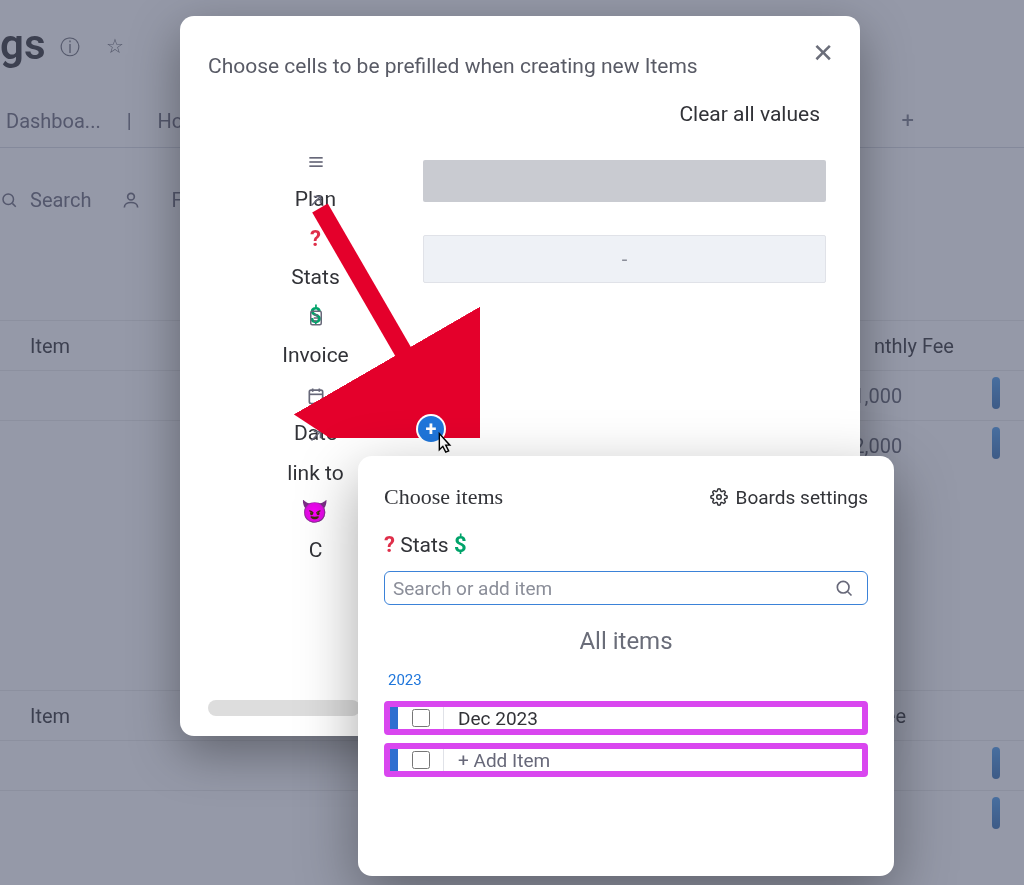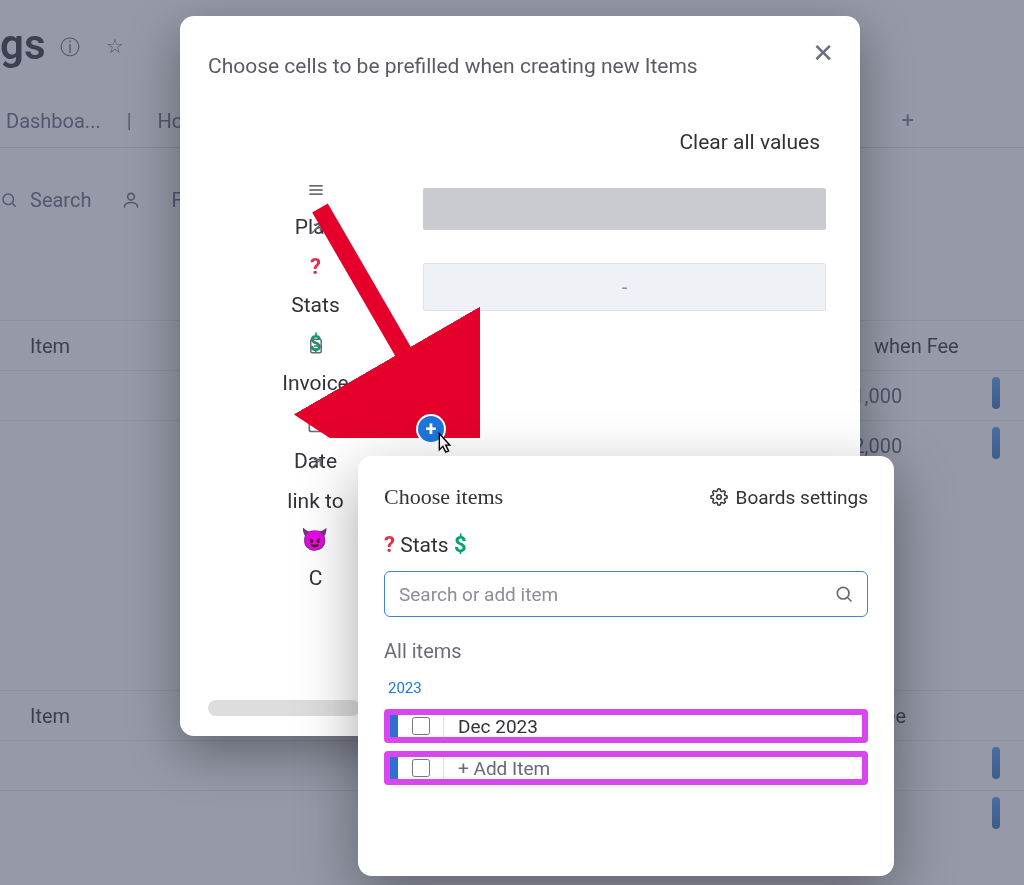--- a/index.html
+++ b/index.html
@@ -142,21 +142,21 @@
     letter-spacing: -0.5px;
   }
   .modal-sub {
     font-size: 21px;
     color: #595b66;
   }
   .modal-clear {
     text-align: right;
     font-size: 21px;
     color: #323338;
-    margin-top: 52px;
+    margin-top: 24px;
     margin-bottom: 16px;
     padding-right: 6px;
   }
   .field-list {
     display: flex;
     flex-direction: column;
   }
   .field-row {
     display: flex;
     align-items: center;
@@ -279,41 +279,42 @@
   .picker-board {
     font-size: 21px;
     margin-bottom: 14px;
   }
   .search-wrap {
     position: relative;
     margin-bottom: 22px;
   }
   .search-input {
     width: 100%;
-    height: 46px;
+    height: 34px;
     border: 1.5px solid #3b82d8;
     border-radius: 6px;
-    padding: 0 44px 0 14px;
+    padding: 0 44px 0 8px;
     font-size: 19px;
     color: #323338;
     outline: none;
   }
   .search-input::placeholder { color: #8b8e99; }
   .search-icon {
     position: absolute;
     right: 14px;
     top: 50%;
     transform: translateY(-50%);
     color: #676879;
     font-size: 20px;
   }
   .all-items-label {
-    font-size: 20px;
+    font-size: 24px;
     color: #6a6d79;
     margin-bottom: 16px;
+    text-align: center;
   }
   .year-label {
     font-size: 15px;
     color: #1f76db;
     margin-bottom: 12px;
     padding-left: 4px;
   }
   .item-row {
     display: flex;
     align-items: center;
@@ -382,21 +383,21 @@
             <circle cx="12" cy="8" r="4"></circle>
             <path d="M4 21c0-4 4-6 8-6s8 2 8 6"></path>
           </svg>
       </span>
       <span>F</span>
     </div>
     <div class="bg-table">
       <div class="bg-table-row header">
         <div class="bg-item-col">Item</div>
         <div class="bg-spacer"></div>
-        <div class="bg-fee-col">when Fee</div>
+        <div class="bg-fee-col">nthly Fee</div>
       </div>
       <div class="bg-table-row">
         <div class="bg-item-col"></div>
           <div class="bg-spacer"></div>
         <div class="bg-fee-col">$1,000</div>
         <div class="bg-bar-col"><span class="bg-bar"></span></div>
       </div>
       <div class="bg-table-row">
         <div class="bg-item-col"></div>
           <div class="bg-spacer"></div>

